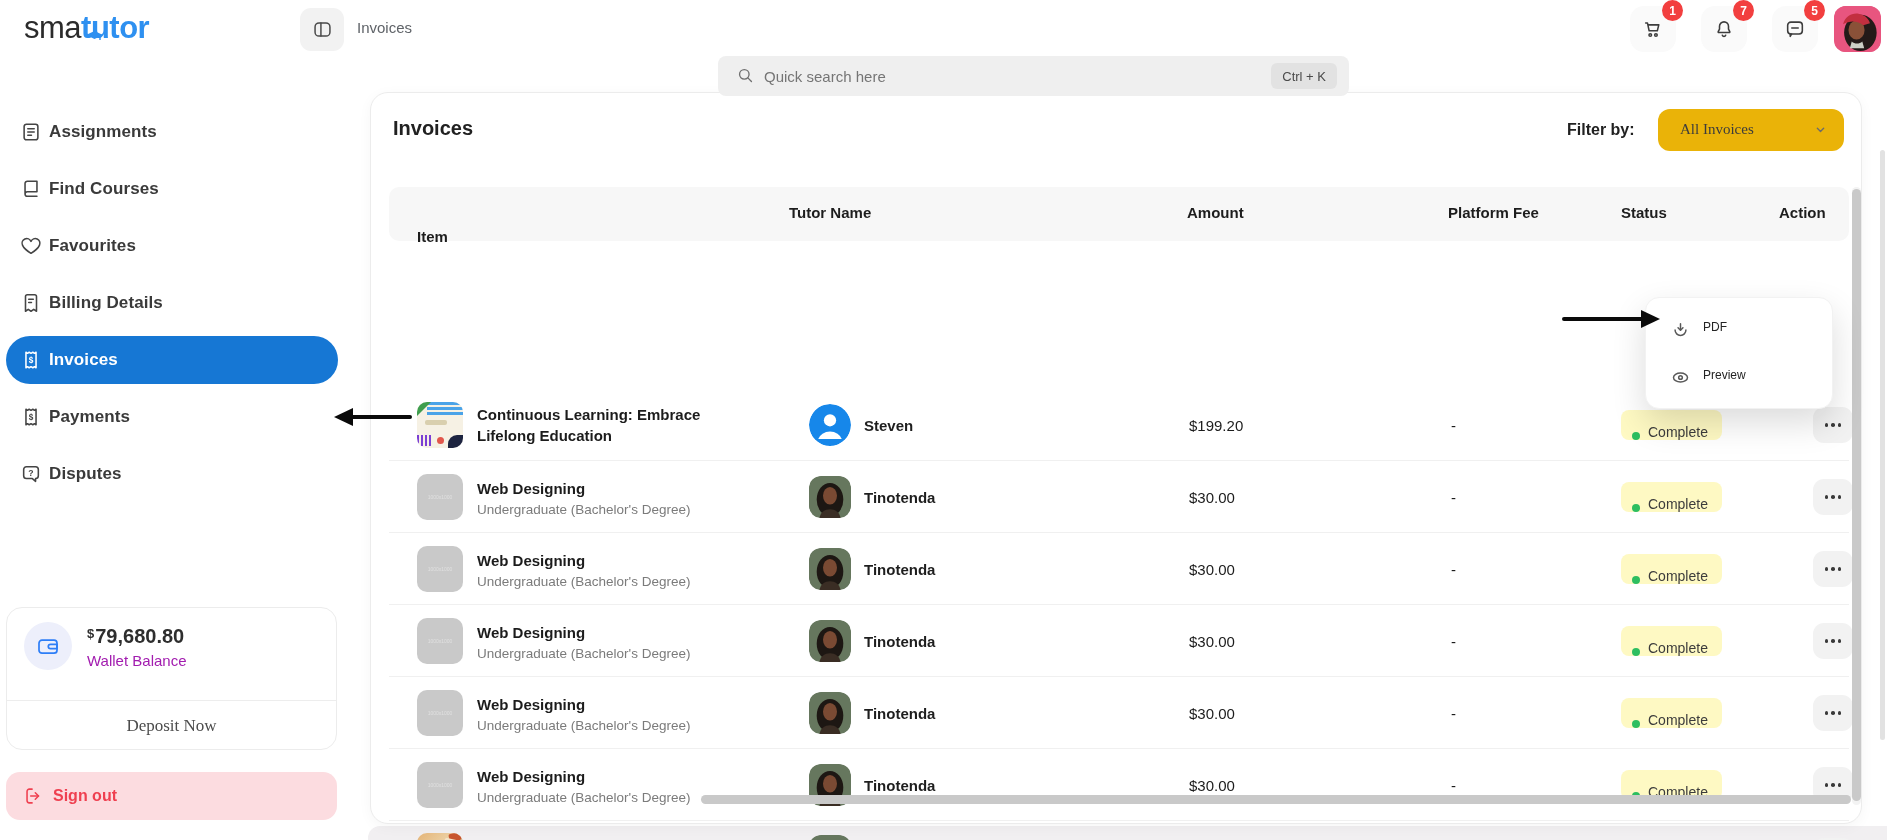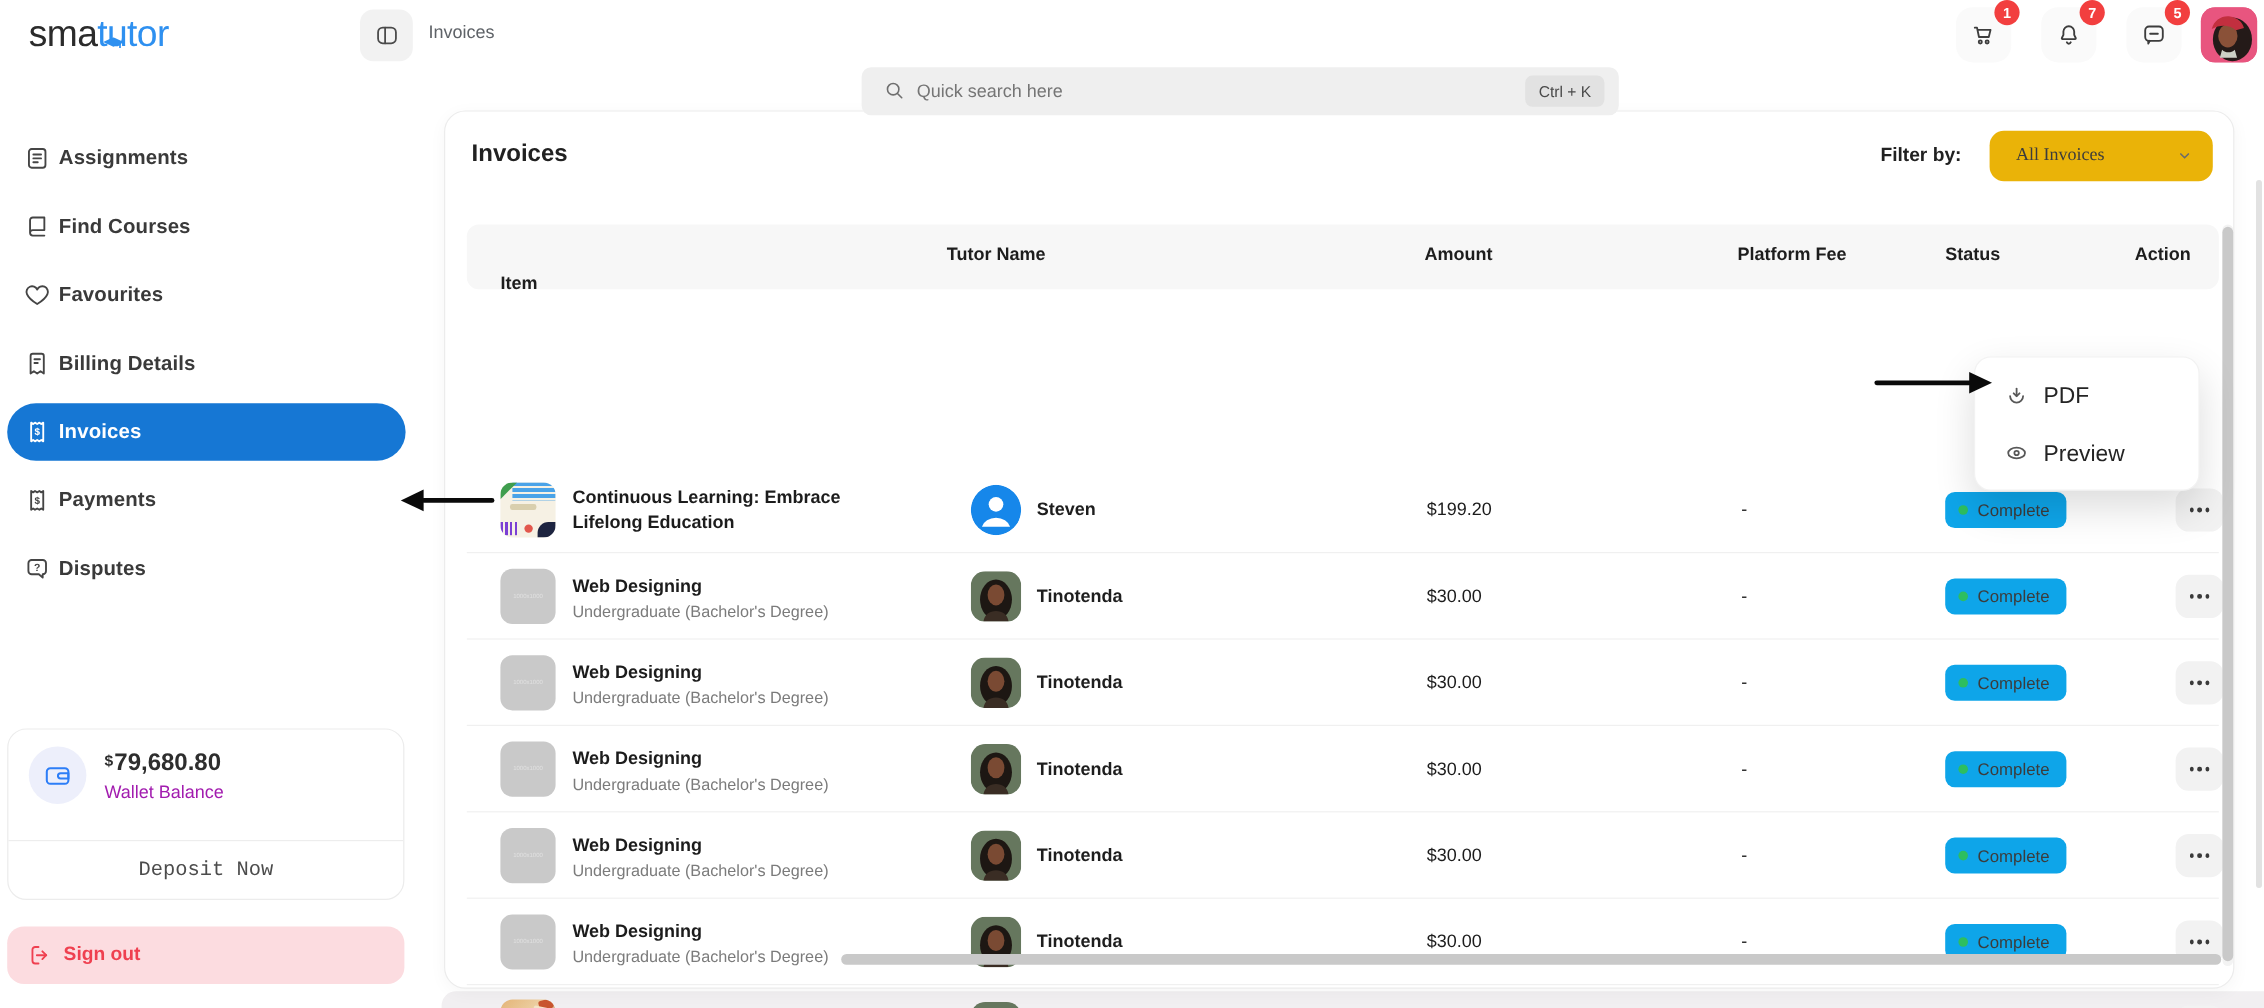--- a/index.html
+++ b/index.html
@@ -4,39 +4,39 @@
 <style>
   * { margin:0; padding:0; box-sizing:border-box; }
   html,body { background:#fff; }
   body { font-family:"Liberation Sans","DejaVu Sans",sans-serif; color:#222; }
   .app { position:relative; width:1887px; height:840px; overflow:hidden; background:#fff; }
 
   
   .sidebar { position:absolute; left:0; top:0; width:360px; height:840px; background:#fff; z-index:5; }
   .logo { position:absolute; left:24px; top:10px; font-size:31px; letter-spacing:-0.5px; white-space:nowrap; }
   .logo .l1 { font-weight:500; color:#2b2b2b; }
-  .logo .l2 { font-weight:400; color:var(--accent2,#2e90f0); position:relative; }
+  .logo .l2 { font-weight:700; color:var(--accent2,#2e90f0); position:relative; }
   .logo-cap { position:absolute; left:62px; top:4px; width:17px; height:11px; }
   .nav { position:absolute; left:6px; top:108px; width:332px; }
   .nav-item { position:relative; height:48px; margin-bottom:9px; border-radius:24px; display:flex; align-items:center; cursor:pointer; color:#383838; }
   .nav-item .ic { position:absolute; left:14px; width:22px; height:22px; color:#454545; }
   .nav-item .lbl { position:absolute; left:43px; font-size:17px; font-weight:700; color:#3a3a3a; letter-spacing:0.1px; }
   .nav-item.active { background:var(--accent,#1677d4); }
   .nav-item.active .ic { color:#fff; }
   .nav-item.active .lbl { color:#fff; }
   .ic svg { width:100%; height:100%; display:block; }
 
   .wallet-card { position:absolute; left:6px; top:607px; width:331px; height:143px; border:1px solid #ececec; border-radius:16px; background:#fff; }
   .wallet-ic { position:absolute; left:17px; top:14px; width:48px; height:48px; border-radius:50%; background:#edeffb; display:flex; align-items:center; justify-content:center; color:#2d7ef7; }
   .wallet-ic svg { width:24px; height:24px; }
   .wallet-amount { position:absolute; left:80px; top:17px; font-size:20px; font-weight:700; color:#2e2e2e; }
   .wallet-amount .cur { font-size:13px; font-weight:700; vertical-align:top; position:relative; top:1px; margin-right:1px; }
   .wallet-label { position:absolute; left:80px; top:44px; font-size:15px; color:#a21caf; }
   .wallet-div { position:absolute; left:0; top:92px; width:100%; height:1px; background:#ededed; }
-  .deposit-btn { position:absolute; left:0; top:93px; width:100%; height:49px; background:none; border:none; font-family:Liberation Mono, monospace; font-size:17px; color:#4c4c4c; cursor:pointer; }
+  .deposit-btn { position:absolute; left:0; top:93px; width:100%; height:49px; background:none; border:none; font-family:Liberation Serif, serif; font-size:17px; color:#4c4c4c; cursor:pointer; }
   .signout-btn { position:absolute; left:6px; top:772px; width:331px; height:48px; border:none; border-radius:14px; background:#fcdce0; cursor:pointer; display:flex; align-items:center; font-family:inherit; }
   .signout-btn .ic { position:absolute; left:16px; width:22px; height:22px; color:var(--danger,#ef4050); }
   .signout-btn .lbl { position:absolute; left:47px; font-size:16px; font-weight:700; color:var(--danger,#ef4050); }
 
   
   .topbar { position:absolute; left:360px; top:0; right:0; height:56px; background:#fff; z-index:6; }
   .collapse-btn { position:absolute; left:-60px; top:8px; width:44px; height:43px; border:none; border-radius:11px; background:#f2f2f2; color:#4a4a4a; cursor:pointer; display:flex; align-items:center; justify-content:center; }
   .collapse-btn svg { width:21px; height:21px; }
   .breadcrumb { position:absolute; left:-3px; top:19px; font-size:15px; color:#5f6368; }
   .search { position:absolute; left:358px; top:8px; width:631px; height:40px; background:#efefef; border-radius:8px;margin-top:48px; }
@@ -87,35 +87,35 @@
   .cell { position:absolute; }
   .item-wrap { position:absolute; left:88px; top:0; height:100%; width:260px; display:flex; flex-direction:column; justify-content:center; }
   .title { font-size:15px; font-weight:700; color:#1c1c1c; line-height:1.4; max-width:250px; }
   .sub { font-size:13.5px; color:#7b7b7b; margin-top:3px; }
   .avatar { position:absolute; left:420px; top:50%; transform:translateY(-50%); width:42px; height:42px; border-radius:50%; overflow:hidden; }
   .av-photo { border-radius:12px; }
   .avatar svg { width:100%; height:100%; display:block; }
   .tutor { left:475px; top:50%; transform:translateY(-50%); font-size:15px; font-weight:700; color:#1e1e1e; }
   .amount { left:800px; top:50%; transform:translateY(-50%); font-size:15px; color:#1c1c1c; }
   .fee { left:1062px; top:50%; transform:translateY(-50%); font-size:15px; color:#1c1c1c; }
-  .status { position:absolute; left:1232px; top:50%; transform:translateY(-50%); height:30px; padding:0 14px 0 11px; background:#0ea5e9; border-radius:8px; display:flex; align-items:center; }
+  .status { position:absolute; left:1232px; top:50%; transform:translateY(-50%); height:30px; padding:0 14px 0 11px; background:#fef9c3; border-radius:8px; display:flex; align-items:flex-end; }
   .status .dot { width:8px; height:8px; border-radius:50%; background:var(--green,#2dbe60); margin-right:8px; }
   .status .stxt { font-size:14px; color:#3c3c3c; font-weight:500; }
   .action { position:absolute; left:1424px; top:50%; transform:translateY(-50%); width:40px; height:36px; border:none; border-radius:11px; background:#f2f2f2; cursor:pointer; display:flex; align-items:center; justify-content:center; gap:3px; }
   .action .d { width:3.5px; height:3.5px; border-radius:50%; background:#3a3a3a; }
 
   .vscroll-track { position:absolute; left:1481px; top:94px; width:9px; height:618px; background:#f3f3f3; border-radius:5px; }
   .vscroll-thumb { position:absolute; left:1481px; top:96px; width:9px; height:612px; background:#c9c9c9; border-radius:5px; }
   .hscroll-thumb { position:absolute; left:330px; top:702px; width:1150px; height:9px; background:#c9c9c9; border-radius:5px; }
 
   
   .menu { position:absolute; left:1645px; top:297px; width:188px; height:112px; background:#fff; border-radius:14px; border:1px solid #f2f2f2; box-shadow:0 14px 34px rgba(0,0,0,0.14); z-index:20; }
   .menu-item { position:absolute; left:4px; width:180px; height:48px; background:none; border:none; cursor:pointer; text-align:left; font-family:inherit; }
   .menu-item .ic { position:absolute; left:20px; top:13px; width:21px; height:21px; color:#585858; }
-  .menu-item .lbl { position:absolute; left:53px; top:14px; font-size:19px; color:#242424; }
+  .menu-item .lbl { position:absolute; left:53px; top:14px; font-size:12px; color:#242424; }
   .mi-0 { top:8px; } .mi-1 { top:56px; }
 
   
   .arrow { position:absolute; z-index:30; }
   .shaft { position:absolute; background:#0a0a0a; height:4px; border-radius:2px; }
   .head-left { width:0; height:0; border-top:9px solid transparent; border-bottom:9px solid transparent; border-right:19px solid #0a0a0a; }
   .head-right { width:0; height:0; border-top:9px solid transparent; border-bottom:9px solid transparent; border-left:19px solid #0a0a0a; }
 </style>
 </head>
 <body>

